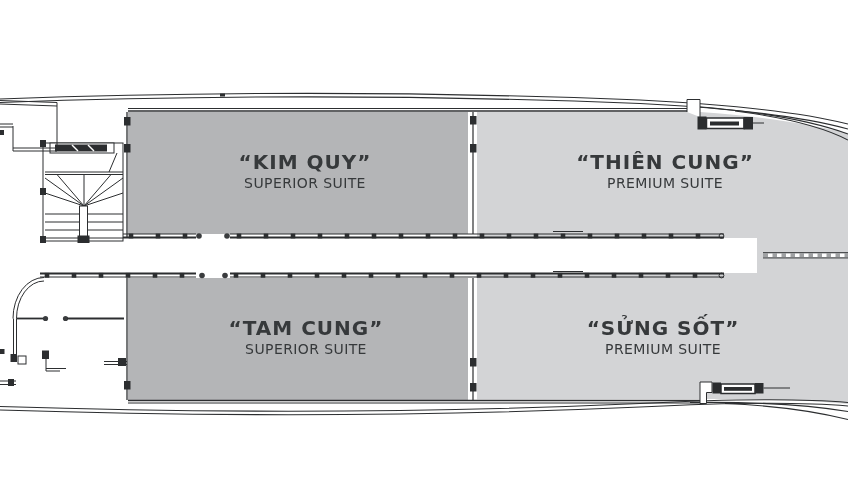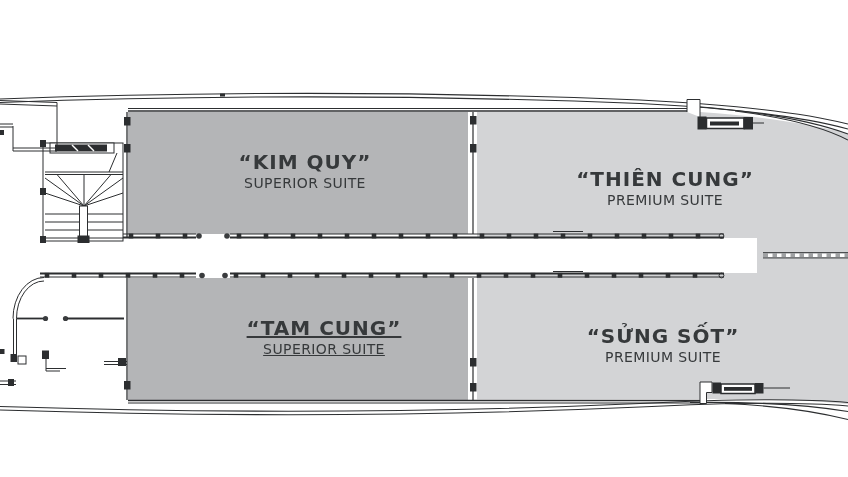--- a/index.html
+++ b/index.html
@@ -226,26 +226,26 @@
             <rect x="840" y="253.6" width="4.5" height="3.4" fill="#ffffff" stroke="none"></rect>
           </g>
     </g>
   </g>
 </svg>
 
 <div class="room-label" style="left:305px;top:172px;">
   <div class="room-name">“KIM QUY”</div>
   <div class="room-category">SUPERIOR SUITE</div>
 </div>
-<div class="room-label" style="left:665px;top:172px;margin-top:17px;">
+<div class="room-label" style="left:665px;top:172px;">
   <div class="room-name">“THIÊN CUNG”</div>
   <div class="room-category">PREMIUM SUITE</div>
 </div>
-<div class="room-label" style="left:324px;top:338px;text-decoration:underline;">
+<div class="room-label" style="left:306px;top:338px;">
   <div class="room-name">“TAM CUNG”</div>
   <div class="room-category">SUPERIOR SUITE</div>
 </div>
-<div class="room-label" style="left:663px;top:338px;margin-top:8px;">
+<div class="room-label" style="left:663px;top:338px;">
   <div class="room-name">“SỬNG SỐT”</div>
   <div class="room-category">PREMIUM SUITE</div>
 </div>
 
 </div>
 
 </body></html>

